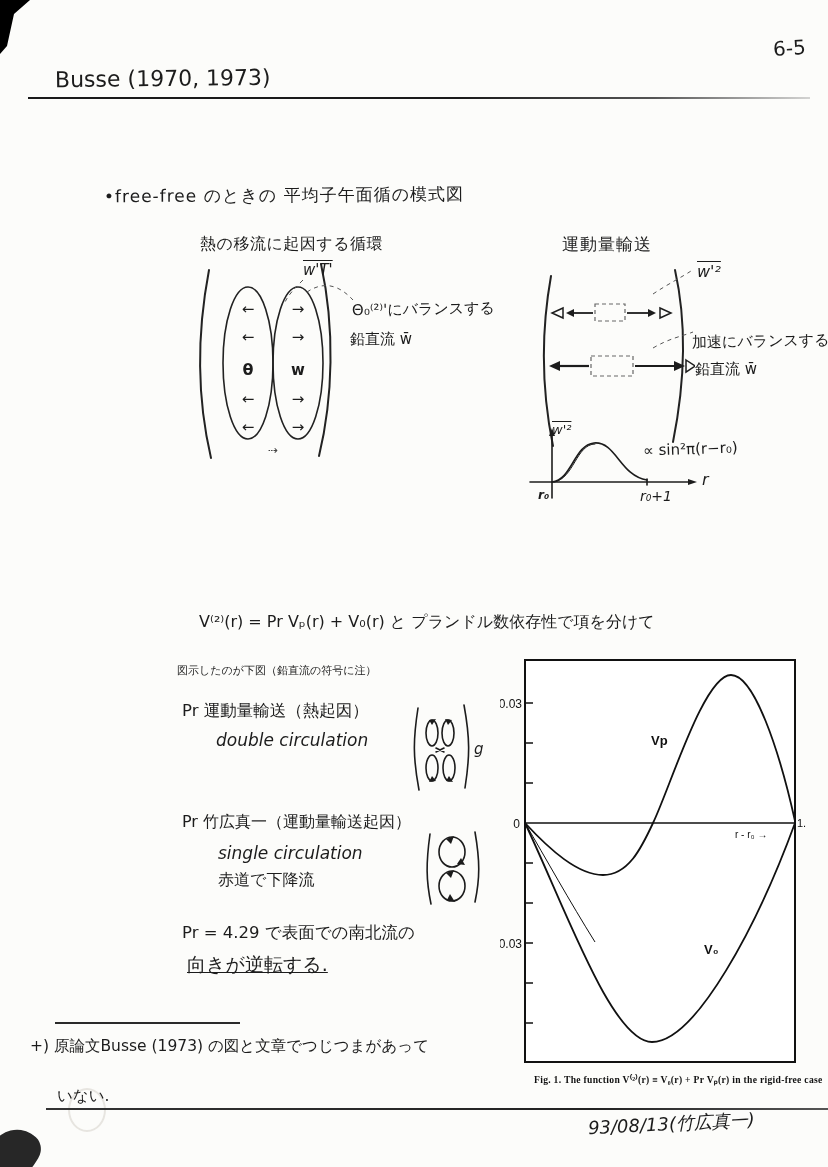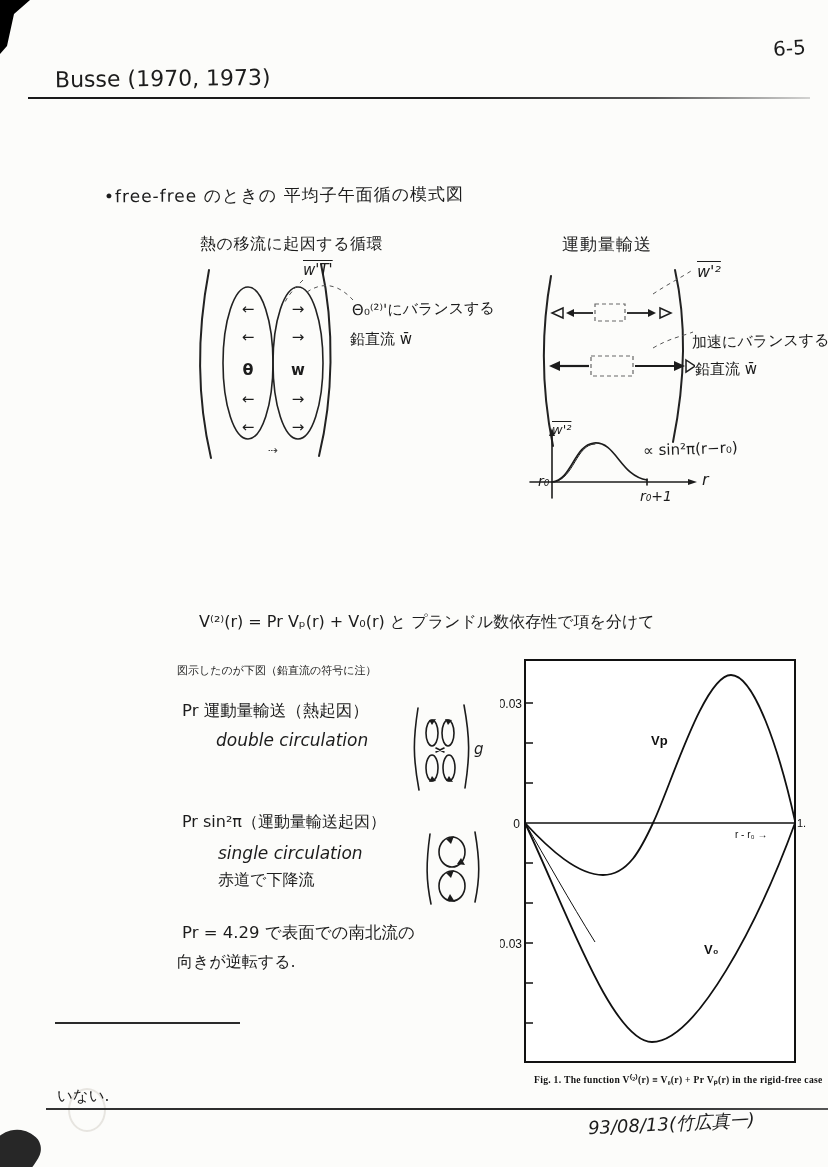--- a/index.html
+++ b/index.html
@@ -114,21 +114,21 @@
       <line x1="125" y1="59" x2="125" y2="65"></line>
     </g>
     <g fill="#1c1c1c">
       <polygon points="27,16 33,16 30,8"></polygon>
       <polygon points="166,59 166,65 175,62"></polygon>
     </g>
   </svg>
   <div class="abs hand ov" style="left:552px;top:422px;font-size:13px;font-style:italic;">w'²</div>
   <div class="abs hand" style="left:643px;top:440px;font-size:15px;transform:rotate(-2deg);">∝ sin²π(r−r₀)</div>
   <div class="abs hand" style="left:702px;top:470px;font-size:16px;font-style:italic;">r</div>
-  <div class="abs hand" style="left:538px;top:473px;font-size:14px;font-style:italic;">r₀</div>
+  <div class="abs hand" style="left:538px;top:488px;font-size:12px;font-style:italic;font-weight:bold;">r₀</div>
   <div class="abs hand" style="left:640px;top:488px;font-size:14px;font-style:italic;">r₀+1</div>
 
   <div class="abs hand" style="left:183px;top:612px;font-size:16px;margin-left:16px;">V⁽²⁾(r) = Pr Vₚ(r) + V₀(r) と プランドル数依存性で項を分けて</div>
   <div class="abs hand" style="left:177px;top:643px;font-size:11px;margin-top:20px;">図示したのが下図（鉛直流の符号に注）</div>
 
   <div class="abs hand" style="left:182px;top:700px;font-size:16.5px;">Pr 運動量輸送（熱起因）</div>
   <div class="abs hand" style="left:216px;top:730px;font-size:17px;font-style:italic;">double circulation</div>
   <svg class="abs" style="left:412px;top:700px;" width="75" height="95" viewBox="0 0 75 95">
     <g fill="none" stroke="#1c1c1c" stroke-width="1.6" stroke-linecap="round">
       <path d="M6,8 C1,40 1,58 7,90"></path>
@@ -141,42 +141,43 @@
     </g>
     <g fill="#1c1c1c">
       <polygon points="17,20 24,19 20,25"></polygon>
       <polygon points="33,19 40,20 36,25"></polygon>
       <polygon points="17,82 24,81 20,76"></polygon>
       <polygon points="34,81 41,82 37,76"></polygon>
     </g>
     <text x="62" y="54" font-family="DejaVu Sans, sans-serif" font-size="15" font-style="italic" fill="#1c1c1c">g</text>
   </svg>
 
-  <div class="abs hand" style="left:182px;top:812px;font-size:16px;">Pr sin²π（運動量輸送起因）</div>
+  <div class="abs hand" style="left:182px;top:812px;font-size:16px;">Pr 竹広真一（運動量輸送起因）</div>
   <div class="abs hand" style="left:218px;top:843px;font-size:17px;font-style:italic;">single circulation</div>
   <div class="abs hand" style="left:218px;top:870px;font-size:16px;">赤道で下降流</div>
   <svg class="abs" style="left:425px;top:828px;" width="60" height="82" viewBox="0 0 60 82">
     <g fill="none" stroke="#1c1c1c" stroke-width="1.6" stroke-linecap="round">
       <path d="M5,6 C1,35 1,52 6,76"></path>
       <path d="M50,4 C55,33 55,50 50,74"></path>
       <ellipse cx="27" cy="24" rx="13" ry="15"></ellipse>
       <ellipse cx="27" cy="58" rx="13" ry="15"></ellipse>
     </g>
     <g fill="#1c1c1c">
       <polygon points="21,11 29,8 26,16"></polygon>
       <polygon points="36,30 40,37 32,36"></polygon>
       <polygon points="21,45 29,42 26,50"></polygon>
       <polygon points="22,72 30,74 25,66"></polygon>
     </g>
   </svg>
 
   <div class="abs hand" style="left:182px;top:922px;font-size:16.5px;">Pr = 4.29 で表面での南北流の</div>
-  <div class="abs hand" style="left:177px;top:952px;font-size:16px;">向きが逆転する.</div>
+  <div class="abs hand" style="left:187px;top:952px;font-size:19px;text-decoration:underline;">向きが逆転する.</div>
 
   <div class="abs rule" style="left:55px;top:1022px;width:185px;height:1.5px;"></div>
+  <div class="abs hand" style="left:30px;top:1036px;font-size:15.5px;">+) 原論文Busse (1973) の図と文章でつじつまがあって</div>
   <div class="abs hand" style="left:57px;top:1086px;font-size:15.5px;">いない.</div>
 
   <svg class="abs" style="left:500px;top:652px;" width="328" height="420" viewBox="0 0 328 420">
     <rect x="25" y="8" width="270" height="402" fill="#fff" stroke="#111" stroke-width="2"></rect>
     <line x1="25" y1="171" x2="295" y2="171" stroke="#111" stroke-width="1.3"></line>
     <g stroke="#111" stroke-width="1.5">
       <line x1="25" y1="51" x2="33" y2="51"></line>
       <line x1="25" y1="91" x2="33" y2="91"></line>
       <line x1="25" y1="131" x2="33" y2="131"></line>
       <line x1="25" y1="211" x2="33" y2="211"></line>

